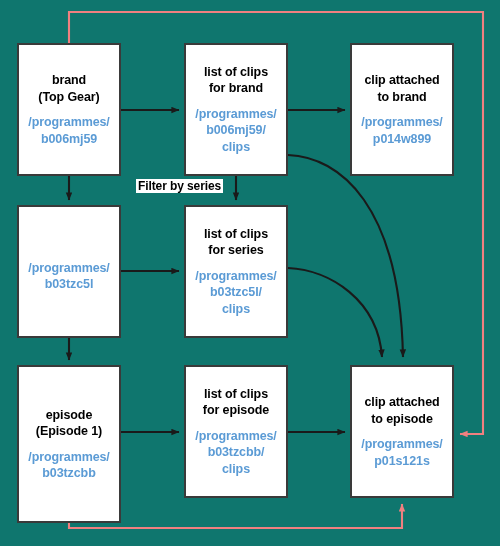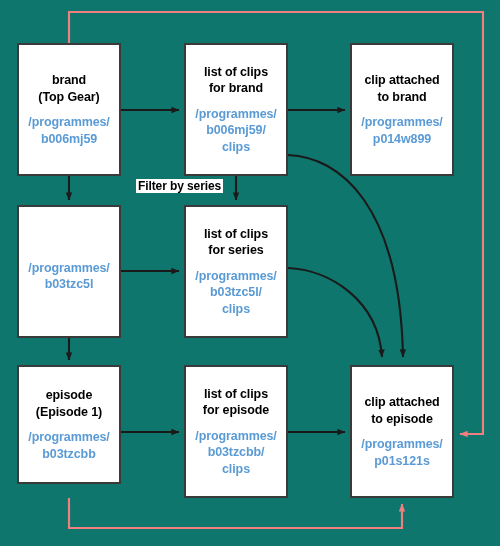--- a/index.html
+++ b/index.html
@@ -127,21 +127,21 @@
   </div>
 
   <div class="node" style="left:184px; top:205px; width:104px; height:133px;">
     <div class="node-title">list of clips
 for series</div>
     <div class="node-path">/programmes/
 b03tzc5l/
 clips</div>
   </div>
 
-  <div class="node" style="left:17px; top:365px; width:104px; height:119px;">
+  <div class="node" style="left:17px; top:365px; width:104px; height:158px;">
     <div class="node-title">episode
 (Episode 1)</div>
     <div class="node-path">/programmes/
 b03tzcbb</div>
   </div>
 
   <div class="node" style="left:184px; top:365px; width:104px; height:133px;">
     <div class="node-title">list of clips
 for episode</div>
     <div class="node-path">/programmes/

